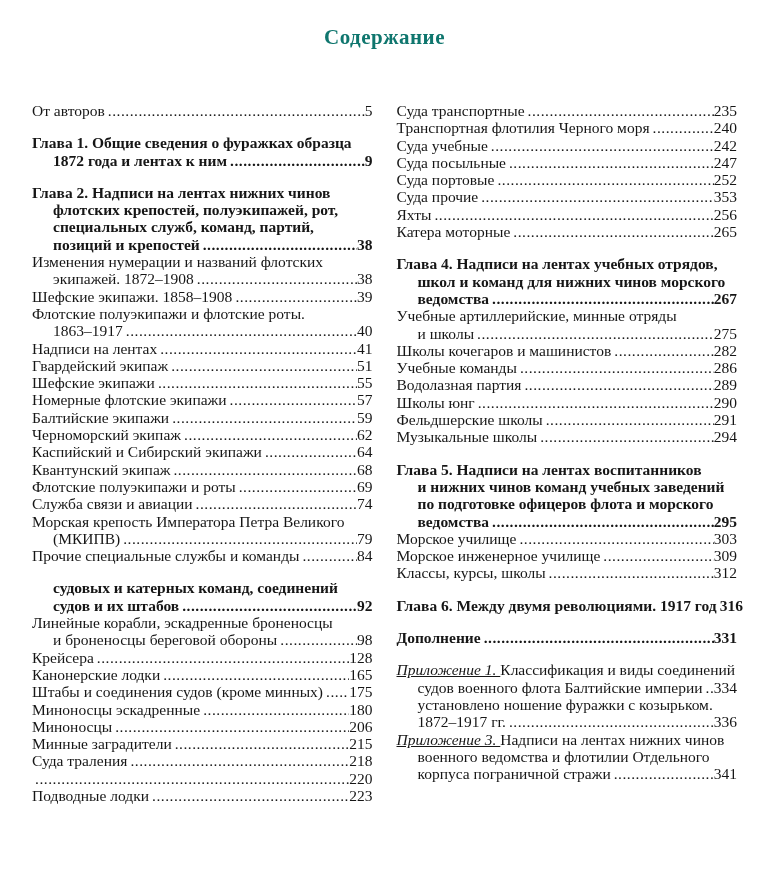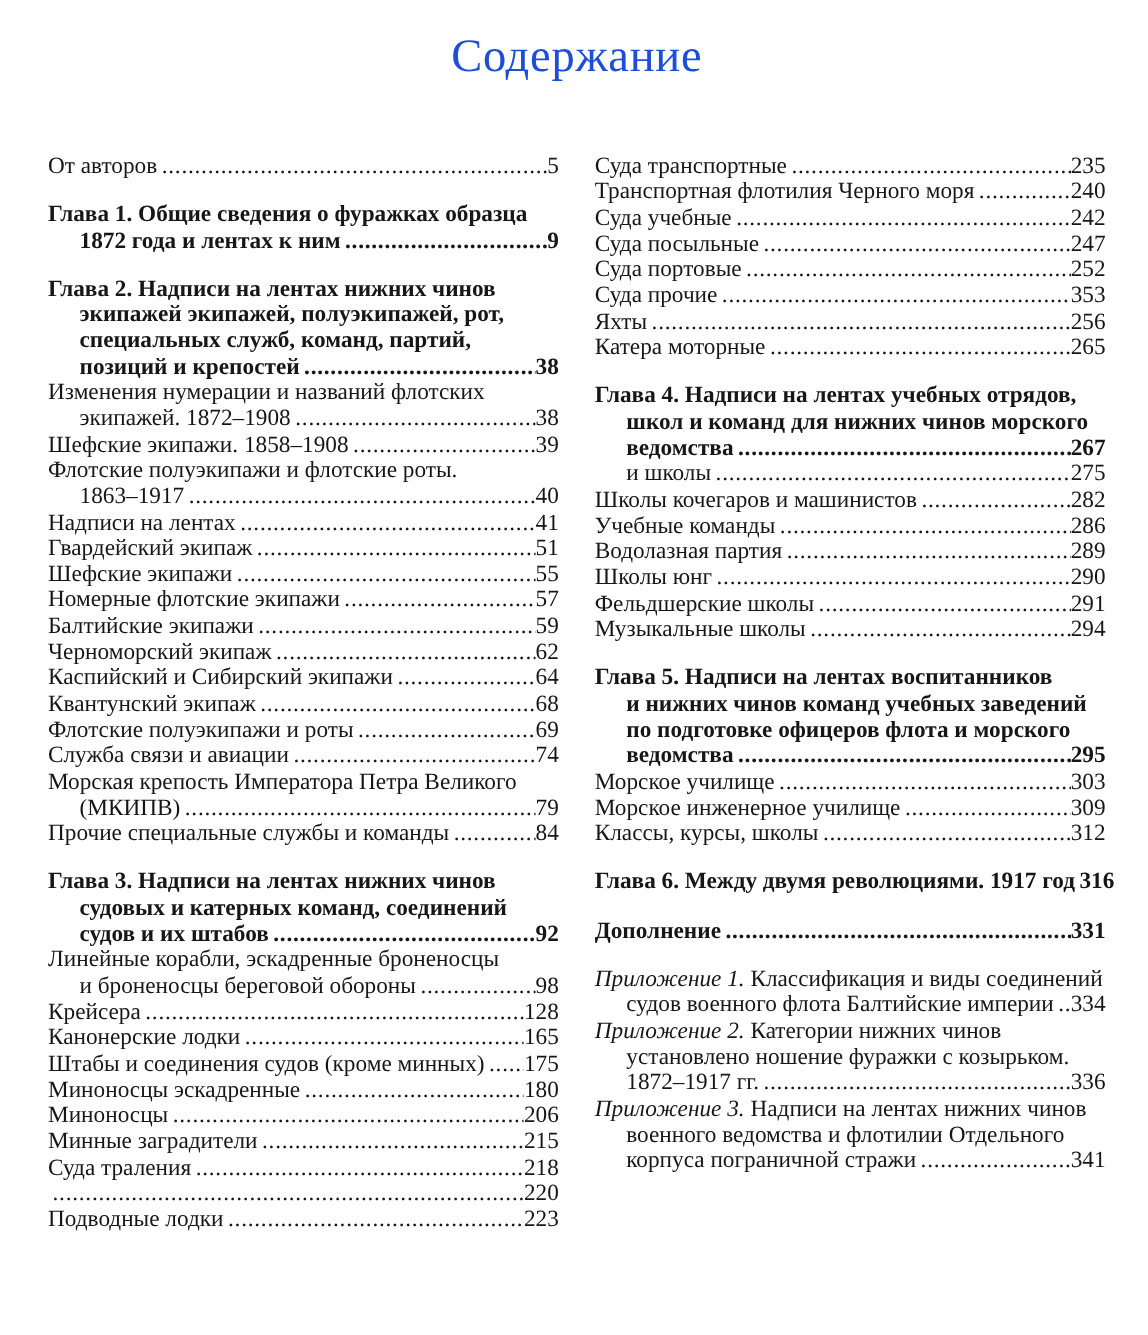--- a/index.html
+++ b/index.html
@@ -16,25 +16,25 @@
     background: #ffffff;
     color: #161616;
     font-family: "Liberation Serif", "DejaVu Serif", serif;
     box-sizing: border-box;
     padding: 18px 28px 0 32px;
   }
   h1.title {
     margin: 0;
     padding: 0;
     text-align: center;
-    font-size: 31px;
+    font-size: 21px;
     line-height: 38px;
-    font-weight: normal;
+    font-weight: bold;
     letter-spacing: 0.5px;
-    color: #1d4ed8;
+    color: #0f766e;
   }
   .columns {
     margin-top: 46px;
     display: flex;
     gap: 24px;
   }
   .col {
     flex: 1 1 0;
     min-width: 0;
     font-size: 15.5px;
@@ -43,21 +43,21 @@
   .toc-entry { margin: 0; }
   .toc-entry.gap { margin-top: 15px; }
   .toc-entry.bold { font-weight: bold; }
   .toc-line {
     display: flex;
     align-items: baseline;
     white-space: nowrap;
   }
   .toc-line.cont { padding-left: 21px; }
   .toc-text { flex: 0 0 auto; }
-  .lead { font-style: italic; }
+  .lead { font-style: italic; text-decoration: underline; }
   .leader {
     flex: 1 1 auto;
     overflow: hidden;
     white-space: nowrap;
     margin-left: 3px;
     letter-spacing: 0.5px;
     color: #161616;
   }
   .pagenum {
     flex: 0 0 auto;
@@ -86,21 +86,21 @@
             <span class="toc-text">1872 года и лентах к ним</span>
             <span class="leader">........................................................................................................................................................................................................</span>
             <span class="pagenum">9</span>
           </div>
         </div>
         <div class="toc-entry bold gap">
           <div class="toc-line">
             <span class="toc-text">Глава 2. Надписи на лентах нижних чинов</span>
           </div>
           <div class="toc-line cont">
-            <span class="toc-text">экипажей экипажей, полуэкипажей, рот,</span>
+            <span class="toc-text">флотских крепостей, полуэкипажей, рот,</span>
           </div>
           <div class="toc-line cont">
             <span class="toc-text">специальных служб, команд, партий,</span>
           </div>
           <div class="toc-line cont">
             <span class="toc-text">позиций и крепостей</span>
             <span class="leader">........................................................................................................................................................................................................</span>
             <span class="pagenum">38</span>
           </div>
         </div>
@@ -212,23 +212,20 @@
           </div>
         </div>
         <div class="toc-entry">
           <div class="toc-line">
             <span class="toc-text">Прочие специальные службы и команды</span>
             <span class="leader">........................................................................................................................................................................................................</span>
             <span class="pagenum">84</span>
           </div>
         </div>
         <div class="toc-entry bold gap">
-          <div class="toc-line">
-            <span class="toc-text">Глава 3. Надписи на лентах нижних чинов</span>
-          </div>
           <div class="toc-line cont">
             <span class="toc-text">судовых и катерных команд, соединений</span>
           </div>
           <div class="toc-line cont">
             <span class="toc-text">судов и их штабов</span>
             <span class="leader">........................................................................................................................................................................................................</span>
             <span class="pagenum">92</span>
           </div>
         </div>
         <div class="toc-entry">
@@ -368,20 +365,23 @@
           <div class="toc-line cont">
             <span class="toc-text">школ и команд для нижних чинов морского</span>
           </div>
           <div class="toc-line cont">
             <span class="toc-text">ведомства</span>
             <span class="leader">........................................................................................................................................................................................................</span>
             <span class="pagenum">267</span>
           </div>
         </div>
         <div class="toc-entry">
+          <div class="toc-line">
+            <span class="toc-text">Учебные артиллерийские, минные отряды</span>
+          </div>
           <div class="toc-line cont">
             <span class="toc-text">и школы</span>
             <span class="leader">........................................................................................................................................................................................................</span>
             <span class="pagenum">275</span>
           </div>
         </div>
         <div class="toc-entry">
           <div class="toc-line">
             <span class="toc-text">Школы кочегаров и машинистов</span>
             <span class="leader">........................................................................................................................................................................................................</span>
@@ -478,23 +478,20 @@
           <div class="toc-line">
             <span class="toc-text"><span class="lead">Приложение 1. </span>Классификация и виды соединений</span>
           </div>
           <div class="toc-line cont">
             <span class="toc-text">судов военного флота Балтийские империи</span>
             <span class="leader">........................................................................................................................................................................................................</span>
             <span class="pagenum">334</span>
           </div>
         </div>
         <div class="toc-entry">
-          <div class="toc-line">
-            <span class="toc-text"><span class="lead">Приложение 2. </span>Категории нижних чинов</span>
-          </div>
           <div class="toc-line cont">
             <span class="toc-text">установлено ношение фуражки с козырьком.</span>
           </div>
           <div class="toc-line cont">
             <span class="toc-text">1872–1917 гг.</span>
             <span class="leader">........................................................................................................................................................................................................</span>
             <span class="pagenum">336</span>
           </div>
         </div>
         <div class="toc-entry">

